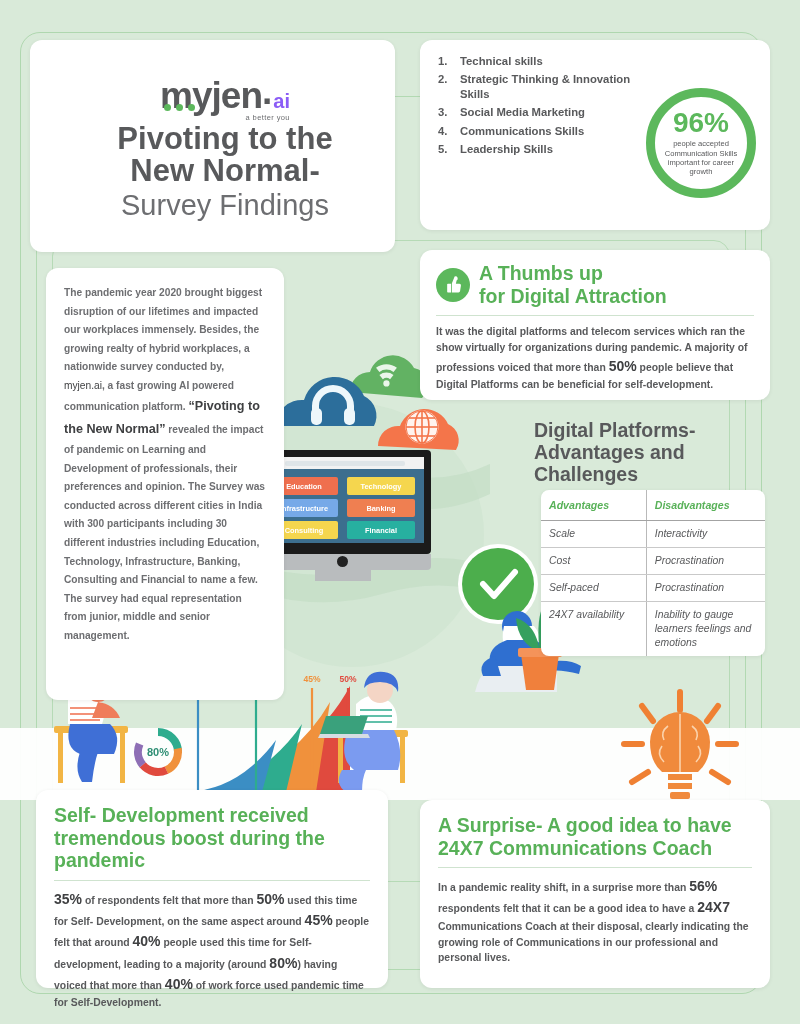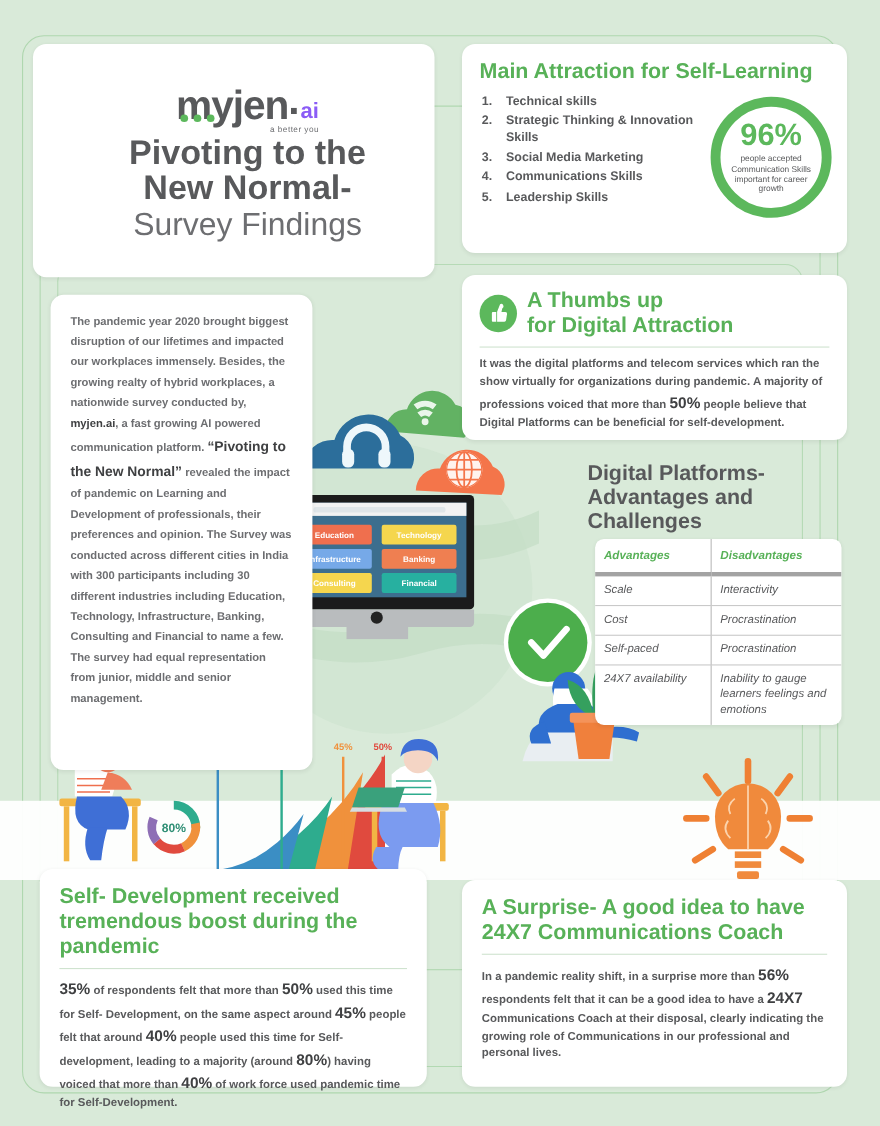--- a/index.html
+++ b/index.html
@@ -52,31 +52,31 @@
   .thumb-head{display:flex;align-items:center;gap:9px;}
   .thumb-ic{width:34px;height:34px;border-radius:50%;background:#5cb85c;flex:none;
     display:flex;align-items:center;justify-content:center;}
   .rule{height:1px;background:#cfe3cf;margin:8px 0 8px;}
   .body-txt{font-size:10.4px;line-height:1.52;color:#58595b;font-weight:600;}
   .body-txt b{font-size:14px;font-weight:700;color:#3f4042;}
 
   
   #intro-card{left:46px;top:268px;width:238px;height:432px;padding:16px 18px;box-sizing:border-box;}
   .intro-txt{font-size:10.2px;line-height:1.82;color:#6d6e71;font-weight:600;}
-  .intro-txt b{color:#3f4042;font-weight:700;}
+  .intro-txt b{color:#3f4042;font-weight:400;}
   .intro-txt .q{font-size:12.6px;font-weight:700;color:#3f4042;}
 
   
   #dp-title{left:534px;top:420px;width:236px;}
   #dp-title h2{font-size:19.5px;font-weight:700;color:#58595b;line-height:1.12;margin:0;}
   #dp-table{left:541px;top:490px;width:224px;}
   table.dp{border-collapse:collapse;width:224px;background:#fff;border-radius:8px;overflow:hidden;
     box-shadow:0 1px 4px rgba(0,0,0,.07);}
   table.dp th{font-size:10.6px;font-style:italic;font-weight:700;color:#58b158;padding:9px 8px;
-    text-align:left;border-bottom:4px solid #a3a3a3;}
+    text-align:left;border-bottom:1px solid #a3a3a3;}
   table.dp td{font-size:10.4px;font-style:italic;color:#58595b;padding:6px 8px;
     border-bottom:1px solid #c9c9c9;vertical-align:top;line-height:1.35;}
   table.dp tr:last-child td{border-bottom:none;}
   table.dp th:first-child,table.dp td:first-child{border-right:1px solid #b9b9b9;width:47%;}
 
   
   #selfdev-card{left:36px;top:790px;width:352px;height:198px;padding:14px 18px;box-sizing:border-box;}
   .h-green-lg{color:#58b158;font-size:19.5px;font-weight:700;line-height:1.16;margin:0 0 6px;}
 
   
@@ -283,21 +283,20 @@
           <i></i>
         </span>
       <span class="logo-tag">a better you</span>
     </div>
     <h1 class="title-main">Pivoting to the</h1>
     <h1 class="title-main">New Normal-</h1>
     <div class="title-sub">Survey Findings</div>
   </div>
 
   <div class="card" id="main-attraction">
-    <h2 class="h-green">Main Attraction for Self-Learning</h2>
     <ol class="skills">
       <li>Technical skills</li>
       <li>Strategic Thinking &amp; Innovation Skills</li>
       <li>Social Media Marketing</li>
       <li>Communications Skills</li>
       <li>Leadership Skills</li>
     </ol>
     <div class="ring96">
       <div class="big">96%</div>
       <div class="small">people accepted Communication Skills important for career growth</div>

